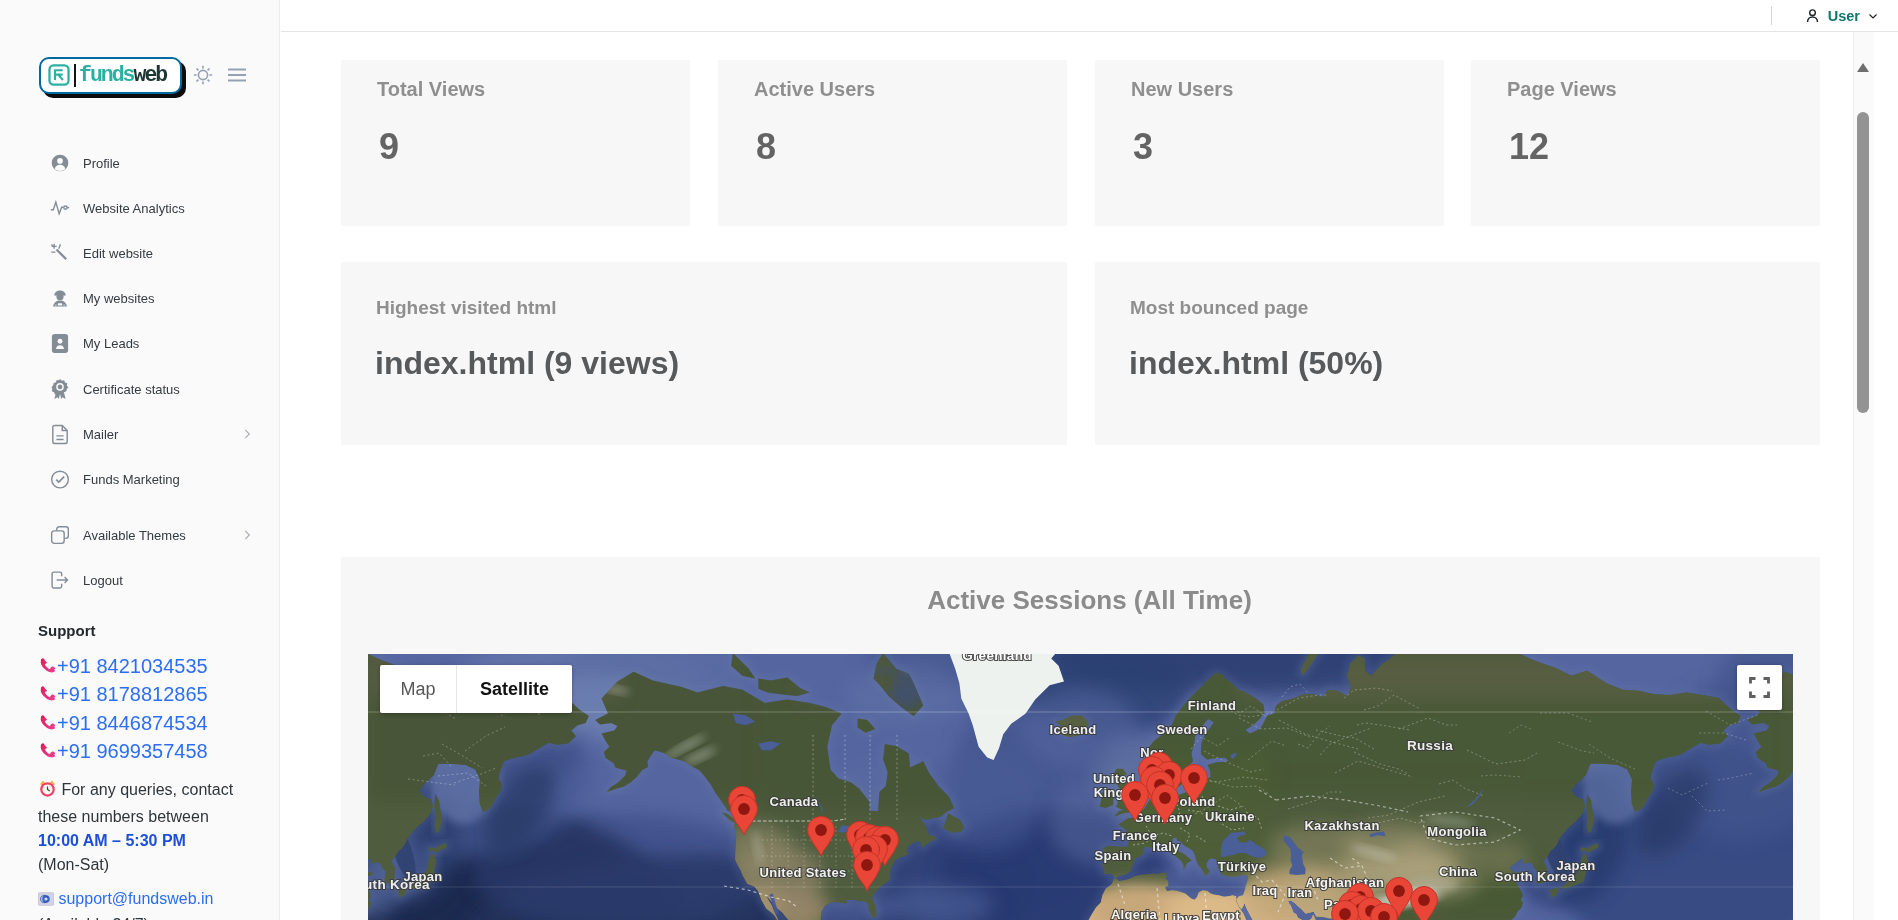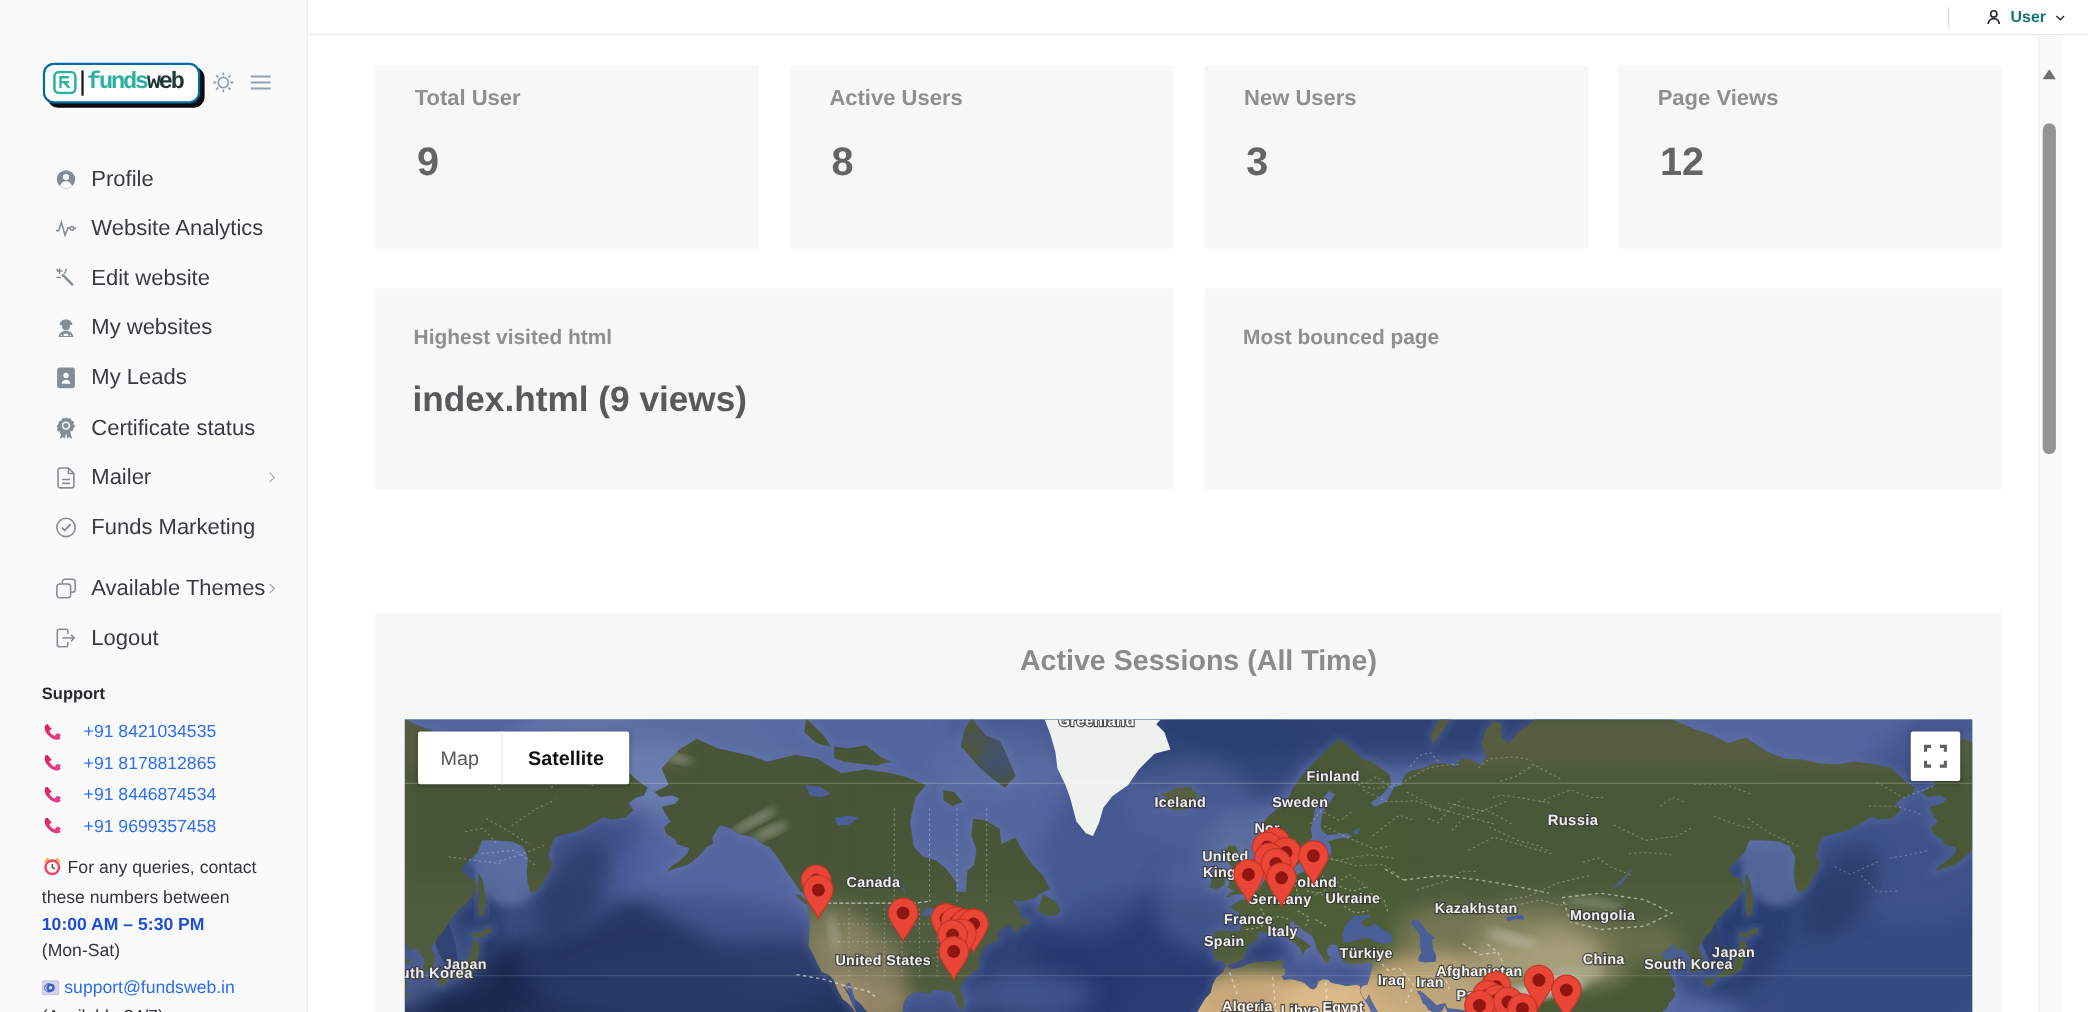--- a/index.html
+++ b/index.html
@@ -4,27 +4,27 @@
 *{margin:0;padding:0;box-sizing:border-box}
 html,body{width:1898px;height:920px;overflow:hidden;font-family:"Liberation Sans",sans-serif;background:#fff}
 .sidebar{position:absolute;left:0;top:0;width:280px;height:920px;background:#fafafa;border-right:1px solid #ececec}
 .logo-row{position:absolute;left:39px;top:56px;height:38px;display:flex;align-items:center}
 .logo-box{position:relative;width:143px;height:37px;background:#fff;border:2px solid #0369a1;border-radius:10px;box-shadow:4px 4px 0 #0c0c0c;display:flex;align-items:center;padding-left:7px;font-family:"Liberation Mono",monospace;font-weight:bold;font-size:21.5px;letter-spacing:-2px}
 .logo-box .bar{width:2px;height:23px;background:#141414;margin:0 3px 0 4px;flex:0 0 auto}
 .logo-box .t1{color:#2bb1a2}
 .logo-box .t2{color:#1d3833}
 .top-ico{margin-left:17px;display:flex;align-items:center}
 .nav{position:absolute;left:0;top:140px;width:280px}
-.nav-item{position:absolute;left:50px;height:24px;display:flex;align-items:center;color:#363b41;font-size:20px}
+.nav-item{position:absolute;left:50px;height:24px;display:flex;align-items:center;color:#363b41;font-size:13px}
 .nav-item .nico{width:20px;margin-right:13px;flex:0 0 auto;display:flex;justify-content:center}
 .nav-item .chev{position:absolute;left:190px}
 .support{position:absolute;left:38px;top:622px;width:228px;color:#30353a;font-size:16px}
 .sup-h{font-weight:bold;font-size:15px;color:#24292e}
 .ph-row{display:flex;align-items:center;height:28.5px}
-.ph-row a{color:#2d6ef4;text-decoration:none;margin-left:19px;font-size:16px}
+.ph-row a{color:#2d6ef4;text-decoration:none;margin-left:0;font-size:20px}
 .sup-txt{margin-top:12px;line-height:24px;color:#30353a}
 .sup-txt b{color:#1d4ed8}
 .email-row{margin-top:10px;line-height:24px}
 .email-row a{color:#2b6cf2;text-decoration:none;font-size:16px}
 .main{position:absolute;left:281px;top:0;width:1617px;height:920px;background:#fff}
 .topbar{position:absolute;left:0;top:0;width:1617px;height:32px;background:#fff;border-bottom:1px solid #e4e4e4}
 .tb-sep{position:absolute;left:1490px;top:6px;width:1px;height:19px;background:#d6d6d6}
 .user{position:absolute;right:19px;top:0;height:31px;display:flex;align-items:center;font-size:14.5px;color:#0f766e;font-weight:bold}
 .card{position:absolute;background:#f7f7f7}
 .c-title{color:#8f8f8f;font-weight:bold;font-size:20px}
@@ -253,41 +253,42 @@
           <circle cx="12" cy="8" r="4"></circle>
           <path d="M5 21c0-4 3-7 7-7s7 3 7 7"></path>
         </svg>
         <span style="margin-left:7px">User</span>
         <svg style="margin-left:7px" width="12" height="12" viewBox="0 0 24 24" fill="none" stroke="#20252b" stroke-width="2.4">
           <path d="M5 9l7 7 7-7"></path>
         </svg>
       </div>
   </div>
   <div class="card stat" style="left:60px;top:60px;width:349px;height:166px">
-      <div class="c-title">Total User</div>
+      <div class="c-title">Total Views</div>
       <div class="c-num">9</div>
     </div>
   <div class="card stat" style="left:437px;top:60px;width:349px;height:166px">
       <div class="c-title">Active Users</div>
       <div class="c-num">8</div>
     </div>
   <div class="card stat" style="left:814px;top:60px;width:349px;height:166px">
       <div class="c-title">New Users</div>
       <div class="c-num">3</div>
     </div>
   <div class="card stat" style="left:1190px;top:60px;width:349px;height:166px">
       <div class="c-title">Page Views</div>
       <div class="c-num">12</div>
     </div>
   <div class="card mid" style="left:60px;top:262px;width:726px;height:183px">
       <div class="c-title" style="position:absolute;left:35px;top:35px">Highest visited html</div>
       <div style="position:absolute;left:34px;top:83px;font-size:32px;font-weight:bold;color:#58595b">index.html (9 views)</div>
     </div>
   <div class="card mid" style="left:814px;top:262px;width:725px;height:183px">
       <div class="c-title" style="position:absolute;left:35px;top:35px">Most bounced page</div>
+      <div style="position:absolute;left:34px;top:83px;font-size:32px;font-weight:bold;color:#58595b">index.html (50%)</div>
     </div>
   <div class="map-card"></div>
   <div class="map-title">Active Sessions (All Time)</div>
   <div class="map-wrap">
       <svg width="1425" height="266" viewBox="368 654 1425 266" style="position:absolute;left:0;top:0">
         <defs>
           <filter id="bl" x="-40%" y="-40%" width="180%" height="180%">
             <feGaussianBlur stdDeviation="9"></feGaussianBlur>
           </filter>
           <filter id="bs" x="-40%" y="-40%" width="180%" height="180%">

